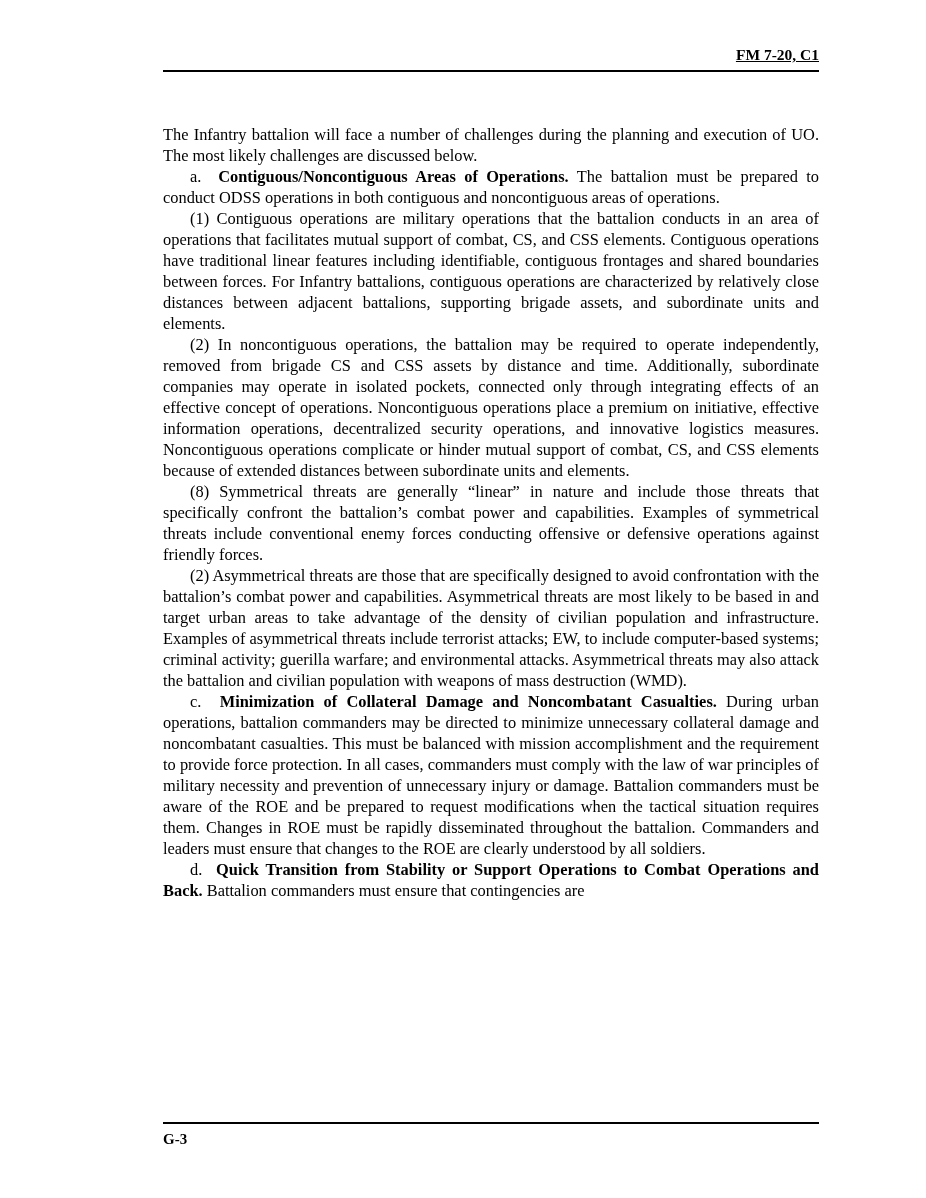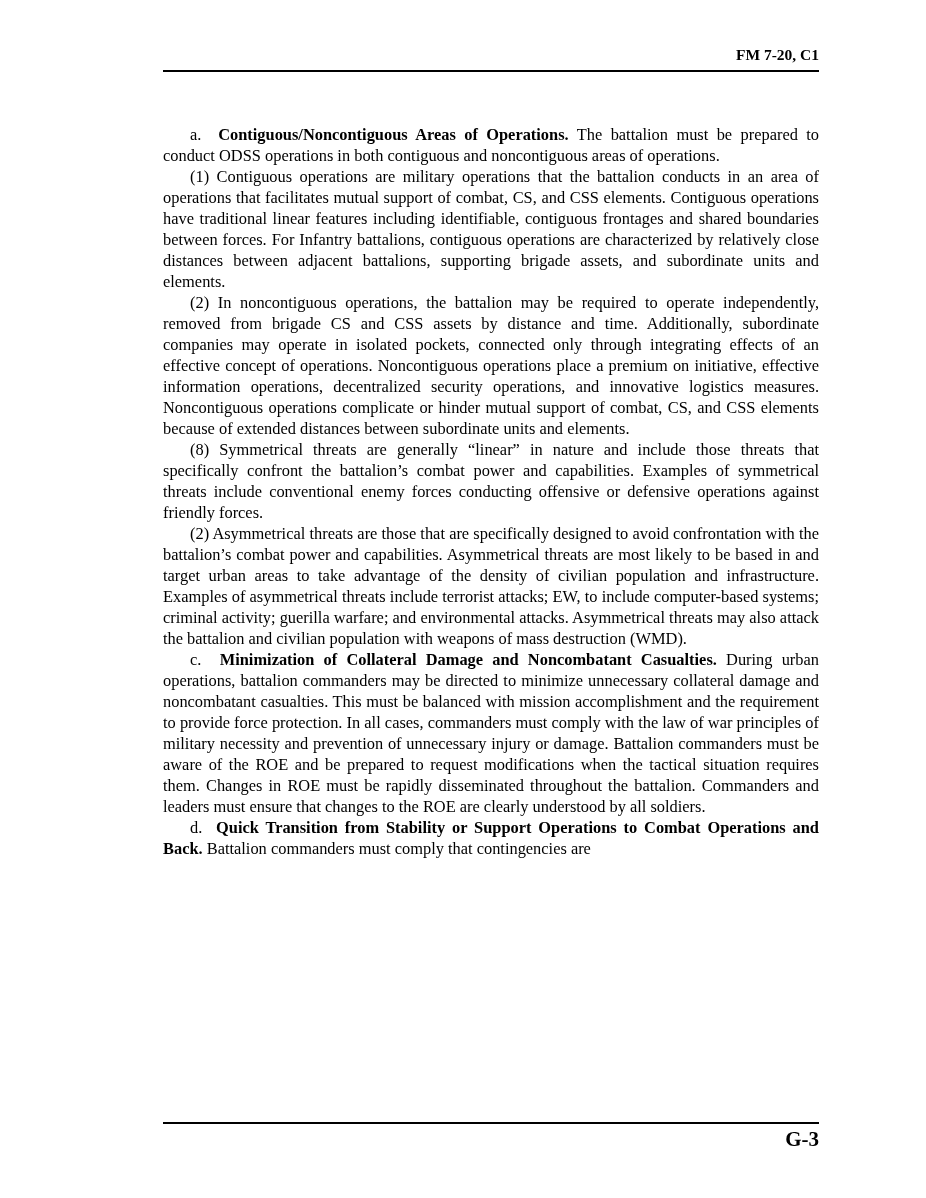--- a/index.html
+++ b/index.html
@@ -11,20 +11,21 @@
     background: #ffffff;
     font-family: "Liberation Serif", "DejaVu Serif", serif;
     color: #000000;
     overflow: hidden;
   }
   .header {
     position: absolute;
     left: 163px;
     top: 46px;
     width: 656px;
+    text-decoration: underline;
   }
   .header-text {
     text-align: right;
     font-weight: bold;
     font-size: 15.5px;
     line-height: 18px;
   }
   .rule {
     height: 2px;
     background: #000000;
@@ -44,46 +45,46 @@
   .para.flush { text-indent: 0; }
   .para.indent { text-indent: 27px; }
   .bold { font-weight: bold; }
   .footer {
     position: absolute;
     left: 163px;
     top: 1122px;
     width: 656px;
   }
   .footer-text {
-    text-align: right;
     font-weight: bold;
-    font-size: 21px;
+    font-size: 15px;
     line-height: 18px;
     margin-top: 6px;
   }
 </style>
 </head>
 <body>
 
 <div class="page">
 
   <div class="header">
     <div class="header-text">FM 7-20, C1</div>
     <div class="rule"></div>
   </div>
 
   <div class="body-content" id="body-content">
 
+      <p class="para flush"><span>The Infantry battalion will face a number of challenges during the planning and execution of UO. The most likely challenges are discussed below.</span></p>
       <p class="para indent"><span>a.&nbsp;&nbsp;</span><span class="bold">Contiguous/Noncontiguous Areas of Operations.</span><span> The battalion must be prepared to conduct ODSS operations in both contiguous and noncontiguous areas of operations.</span></p>
       <p class="para indent"><span>(1) Contiguous operations are military operations that the battalion conducts in an area of operations that facilitates mutual support of combat, CS, and CSS elements. Contiguous operations have traditional linear features including identifiable, contiguous frontages and shared boundaries between forces. For Infantry battalions, contiguous operations are characterized by relatively close distances between adjacent battalions, supporting brigade assets, and subordinate units and elements.</span></p>
       <p class="para indent"><span>(2) In noncontiguous operations, the battalion may be required to operate independently, removed from brigade CS and CSS assets by distance and time. Additionally, subordinate companies may operate in isolated pockets, connected only through integrating effects of an effective concept of operations. Noncontiguous operations place a premium on initiative, effective information operations, decentralized security operations, and innovative logistics measures. Noncontiguous operations complicate or hinder mutual support of combat, CS, and CSS elements because of extended distances between subordinate units and elements.</span></p>
       <p class="para indent"><span>(8) Symmetrical threats are generally “linear” in nature and include those threats that specifically confront the battalion’s combat power and capabilities. Examples of symmetrical threats include conventional enemy forces conducting offensive or defensive operations against friendly forces.</span></p>
       <p class="para indent"><span>(2) Asymmetrical threats are those that are specifically designed to avoid confrontation with the battalion’s combat power and capabilities. Asymmetrical threats are most likely to be based in and target urban areas to take advantage of the density of civilian population and infrastructure. Examples of asymmetrical threats include terrorist attacks; EW, to include computer-based systems; criminal activity; guerilla warfare; and environmental attacks. Asymmetrical threats may also attack the battalion and civilian population with weapons of mass destruction (WMD).</span></p>
       <p class="para indent"><span>c.&nbsp;&nbsp;</span><span class="bold">Minimization of Collateral Damage and Noncombatant Casualties.</span><span> During urban operations, battalion commanders may be directed to minimize unnecessary collateral damage and noncombatant casualties. This must be balanced with mission accomplishment and the requirement to provide force protection. In all cases, commanders must comply with the law of war principles of military necessity and prevention of unnecessary injury or damage. Battalion commanders must be aware of the ROE and be prepared to request modifications when the tactical situation requires them. Changes in ROE must be rapidly disseminated throughout the battalion. Commanders and leaders must ensure that changes to the ROE are clearly understood by all soldiers.</span></p>
-      <p class="para indent"><span>d.&nbsp;&nbsp;</span><span class="bold">Quick Transition from Stability or Support Operations to Combat Operations and Back.</span><span> Battalion commanders must comply that contingencies are</span></p>
+      <p class="para indent"><span>d.&nbsp;&nbsp;</span><span class="bold">Quick Transition from Stability or Support Operations to Combat Operations and Back.</span><span> Battalion commanders must ensure that contingencies are</span></p>
     </div>
 
   <div class="footer">
     <div class="rule"></div>
     <div class="footer-text">G-3</div>
   </div>
 
 </div>
 
 </body></html>

